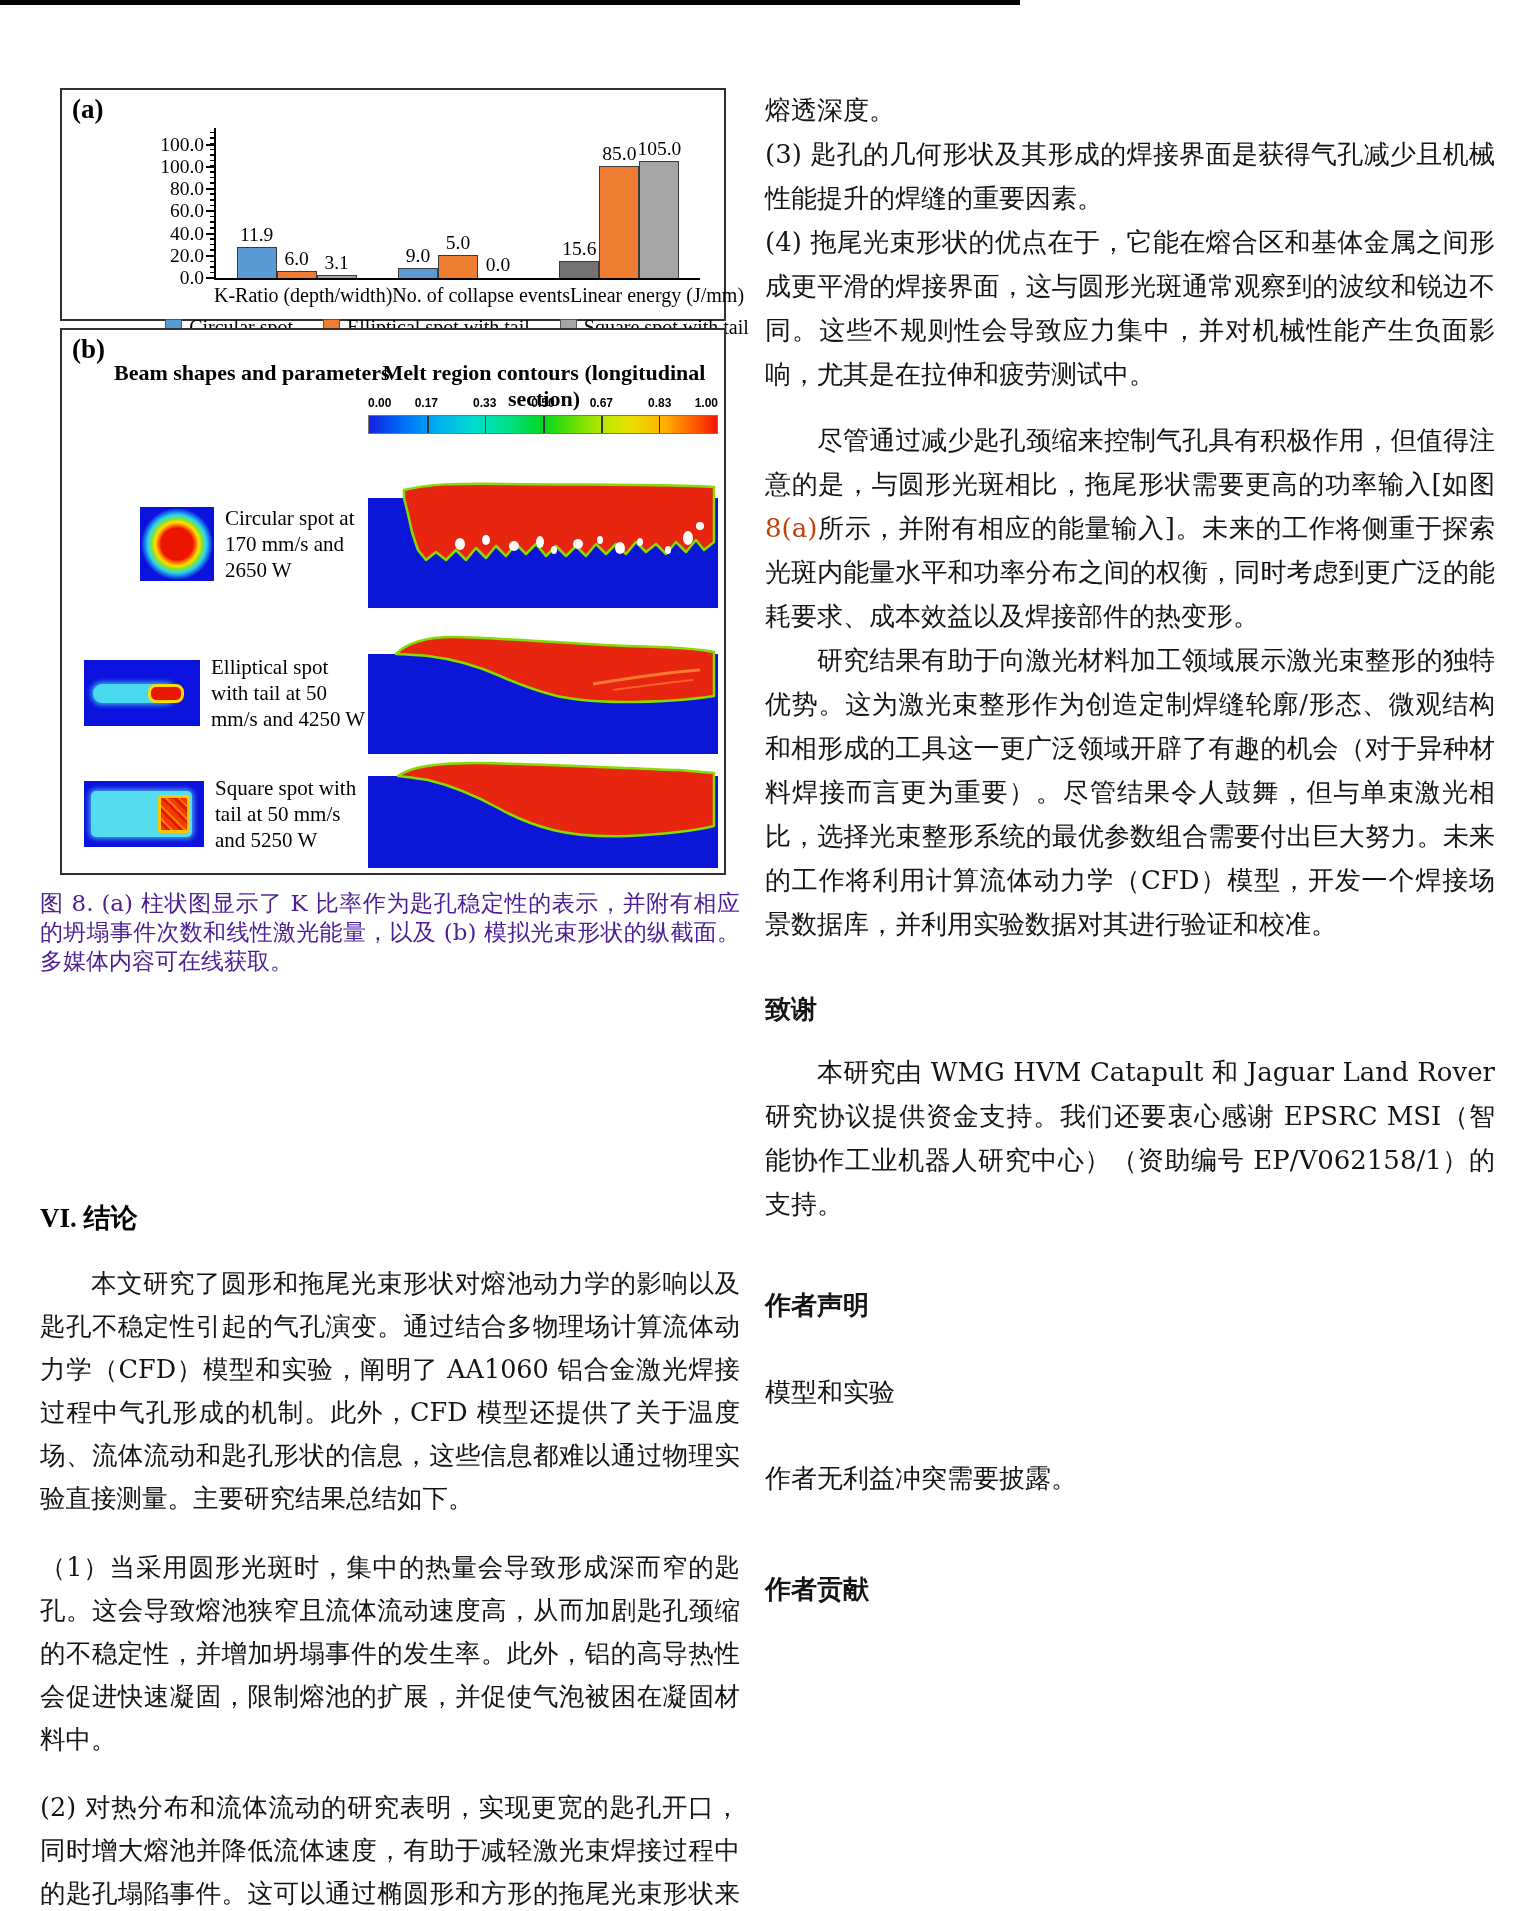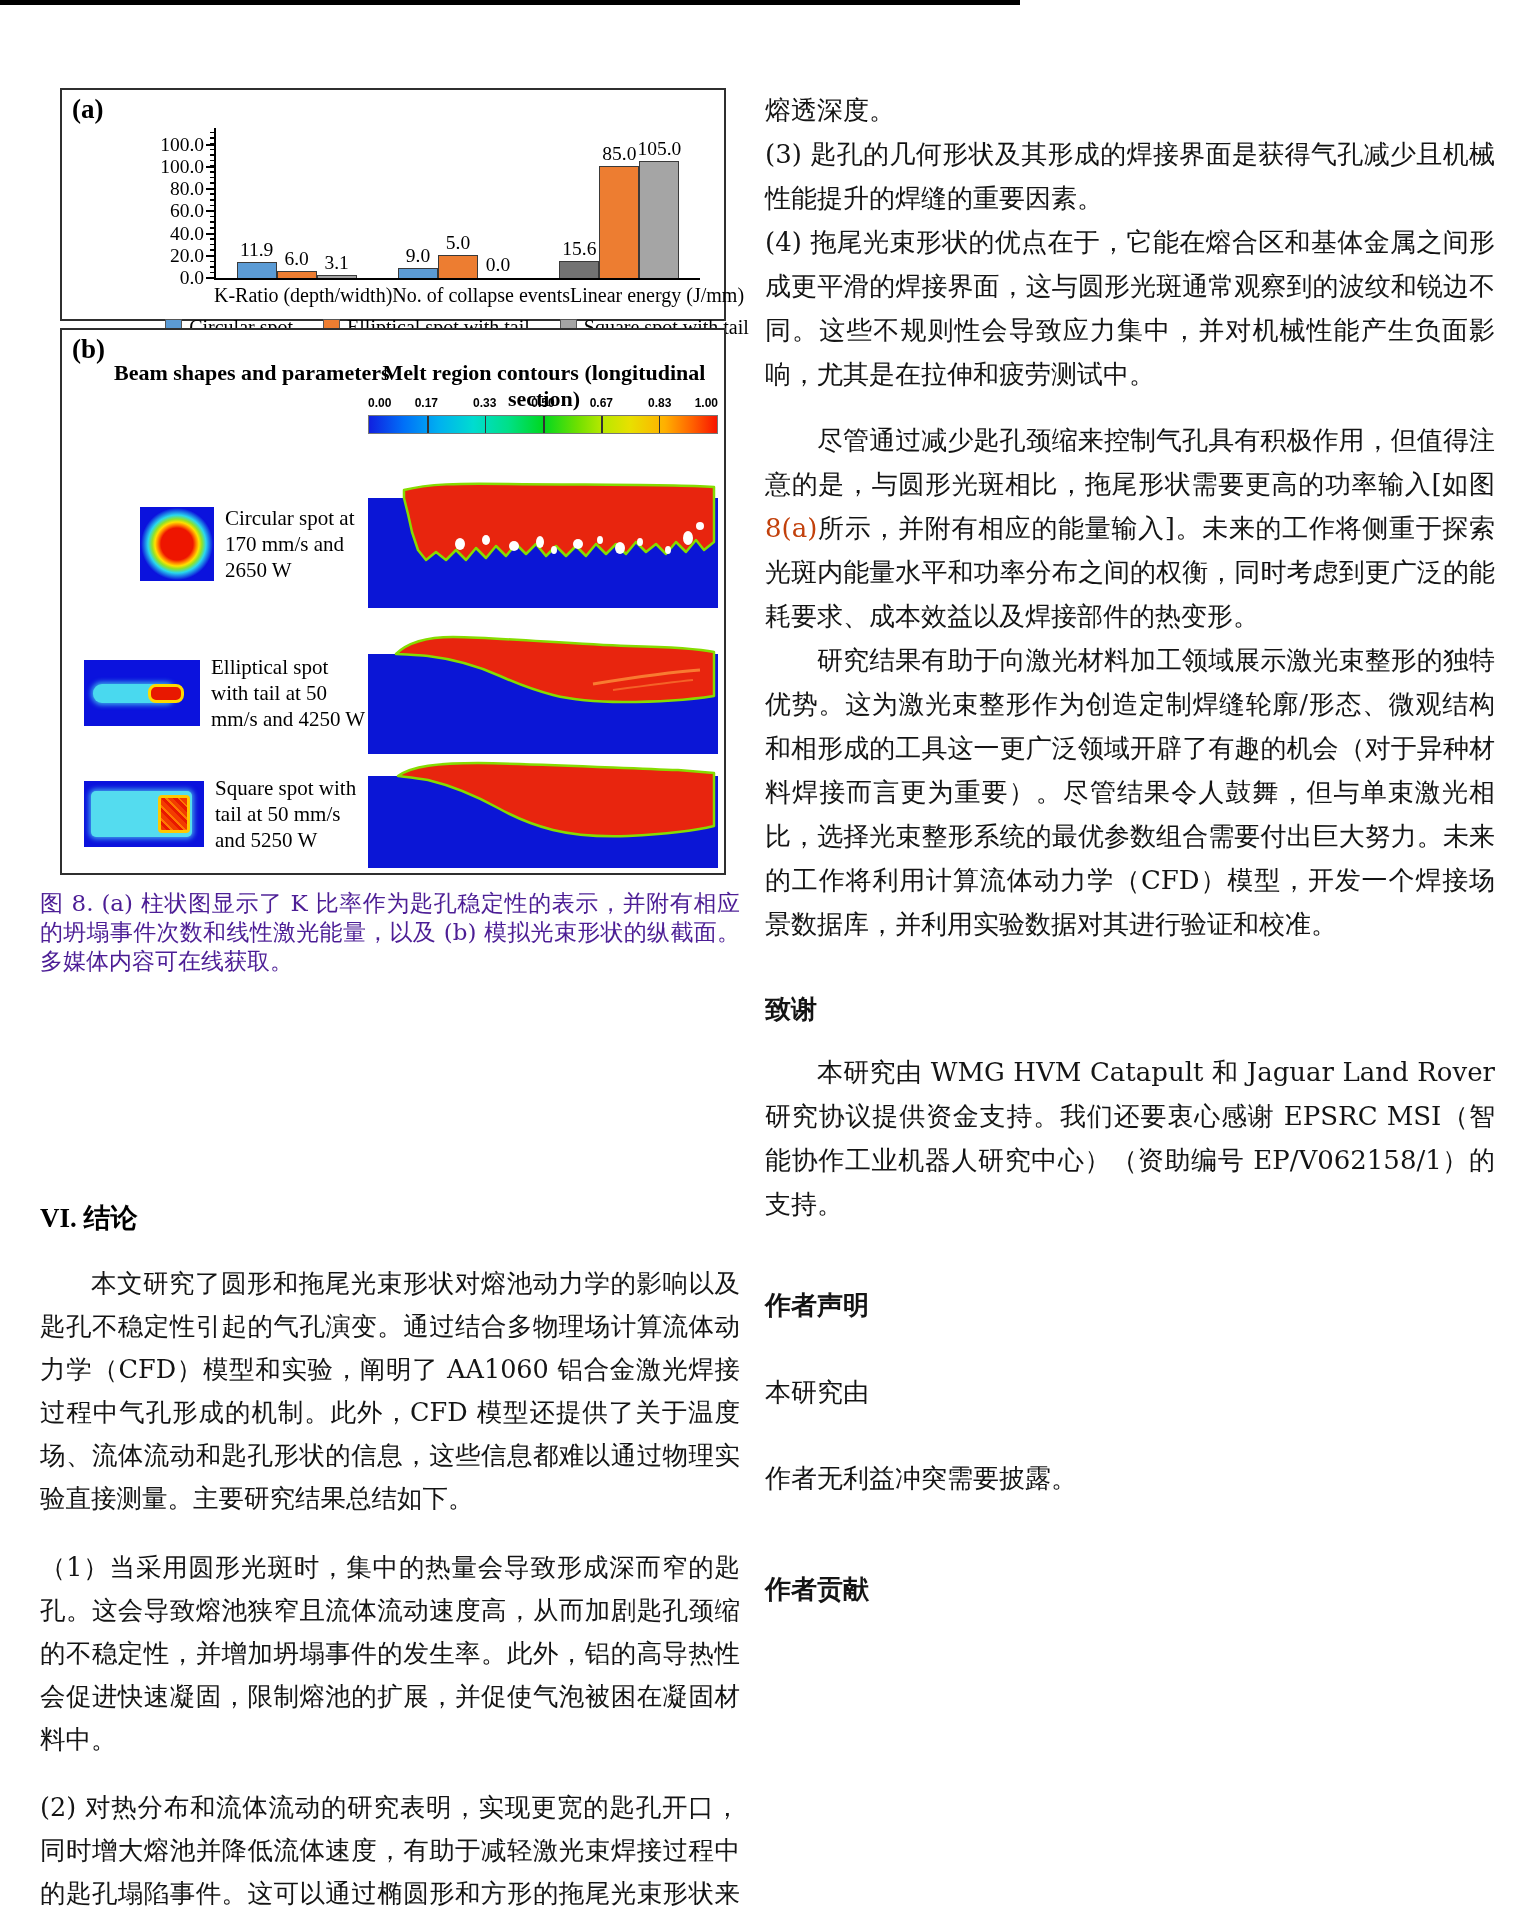--- a/index.html
+++ b/index.html
@@ -107,21 +107,21 @@
           <div class="ylab" style="bottom: 55.6667px;">60.0</div>
           <div class="ymark" style="bottom: 65.6667px;"></div>
           <div class="ylab" style="bottom: 77.8889px;">80.0</div>
           <div class="ymark" style="bottom: 87.8889px;"></div>
           <div class="ylab" style="bottom: 100.111px;">100.0</div>
           <div class="ymark" style="bottom: 110.111px;"></div>
           <div class="ylab" style="bottom: 122.333px;">100.0</div>
           <div class="ymark" style="bottom: 132.333px;"></div>
           <div class="groups">
             <div class="group">
-              <div class="bar" style="height: 16px; background: rgb(91, 155, 213);">
+              <div class="bar" style="height: 31px; background: rgb(91, 155, 213);">
                 <div class="dlabel">11.9</div>
               </div>
               <div class="bar" style="height: 6.66667px; background: rgb(237, 125, 49);">
                 <div class="dlabel">6.0</div>
               </div>
               <div class="bar" style="height: 3.44444px; background: rgb(165, 165, 165);">
                 <div class="dlabel">3.1</div>
               </div>
             </div>
             <div class="group">
@@ -275,17 +275,17 @@
   <p class="rp">熔透深度。</p>
   <p class="rp">(3) 匙孔的几何形状及其形成的焊接界面是获得气孔减少且机械性能提升的焊缝的重要因素。</p>
   <p class="rp">(4) 拖尾光束形状的优点在于，它能在熔合区和基体金属之间形成更平滑的焊接界面，这与圆形光斑通常观察到的波纹和锐边不同。这些不规则性会导致应力集中，并对机械性能产生负面影响，尤其是在拉伸和疲劳测试中。</p>
   <p class="rp indent" id="rp4"><span>尽管通过减少匙孔颈缩来控制气孔具有积极作用，但值得注意的是，与圆形光斑相比，拖尾形状需要更高的功率输入[如图</span><span class="figlink">8(a)</span><span>所示，并附有相应的能量输入]。未来的工作将侧重于探索光斑内能量水平和功率分布之间的权衡，同时考虑到更广泛的能耗要求、成本效益以及焊接部件的热变形。</span></p>
   <p class="rp indent">研究结果有助于向激光材料加工领域展示激光束整形的独特优势。这为激光束整形作为创造定制焊缝轮廓/形态、微观结构和相形成的工具这一更广泛领域开辟了有趣的机会（对于异种材料焊接而言更为重要）。尽管结果令人鼓舞，但与单束激光相比，选择光束整形系统的最优参数组合需要付出巨大努力。未来的工作将利用计算流体动力学（CFD）模型，开发一个焊接场景数据库，并利用实验数据对其进行验证和校准。</p>
 
   <div class="h-sans" id="ack-title">致谢</div>
   <p class="rp indent" id="ack-text">本研究由 WMG HVM Catapult 和 Jaguar Land Rover 研究协议提供资金支持。我们还要衷心感谢 EPSRC MSI（智能协作工业机器人研究中心）（资助编号 EP/V062158/1）的支持。</p>
 
   <div class="h-sans" id="decl-title">作者声明</div>
-  <p class="rp" id="coi-title">本研究由</p>
+  <p class="rp" id="coi-title">模型和实验</p>
   <p class="rp" id="coi-text">作者无利益冲突需要披露。</p>
 
   <div class="h-sans" id="contrib-title">作者贡献</div>
 </div>
 
 </body></html>

